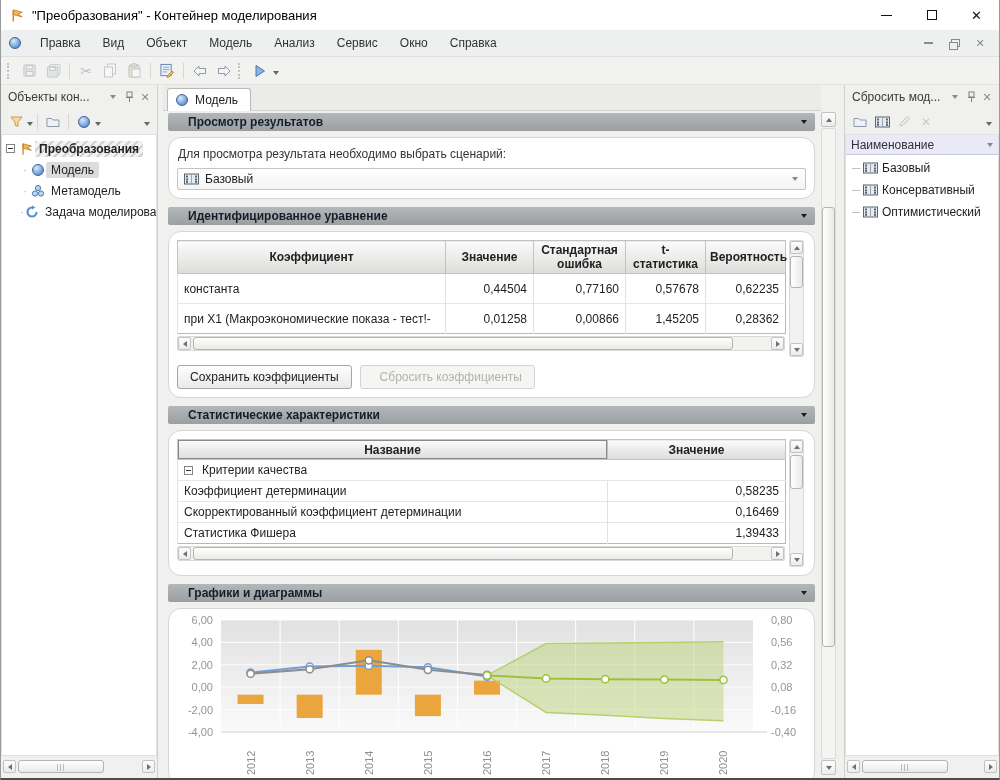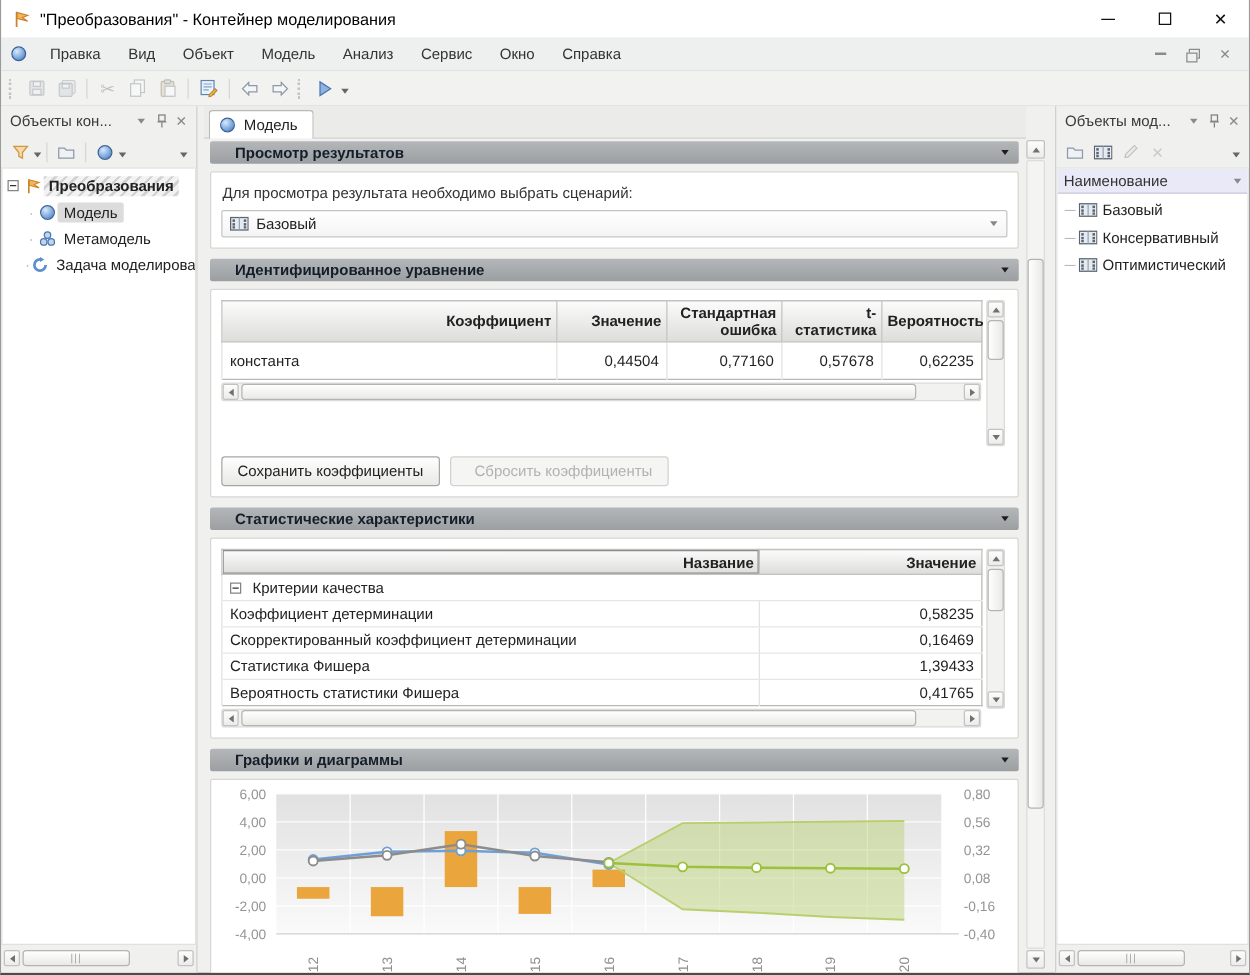--- a/index.html
+++ b/index.html
@@ -74,31 +74,31 @@
 
   
   .main { position:absolute; left:162px; width:658px; top:0; bottom:0; display:flex; flex-direction:column; }
   .tabstrip { height:26px; flex:none; display:flex; align-items:flex-end; padding-left:4px; background:#ebebe9; border-bottom:1px solid #d2d2d0; }
   .tab { height:23px; background:#fff; border:1px solid #b9b9b7; border-bottom:none; border-radius:3px 3px 0 0; display:flex; align-items:center; padding:0 12px 0 6px; gap:5px; position:relative; top:1px; }
   .content { flex:1; overflow:hidden; padding:2px 6px 0 5px; }
 
   .sec-header { height:18px; background:linear-gradient(#b4b7b9,#9b9fa1); border-radius:2px; display:flex; align-items:center; padding:0 8px; margin-bottom:6px; }
   .sec-header .t { flex:1; font-weight:bold; color:#141e2a;margin-left:12px; }
   .sec-header .tri { border-top-color:#1c1c1c; }
-  .card { background:#fff; border:1px solid #d6d6d4; border-radius:2px; padding:8px; margin-bottom:8px; }
+  .card { background:#fff; border:1px solid #d6d6d4; border-radius:13px; padding:8px; margin-bottom:8px; }
 
   .hint { color:#333; margin:1px 0 7px 1px; }
   .combo { height:22px; border:1px solid #c4c4c2; border-radius:2px; background:linear-gradient(#ffffff,#f4f4f4); display:flex; align-items:center; padding:0 7px 0 5px; gap:6px; }
   .combo .t { flex:1; }
 
   .eq-box { height:20px; border:1px solid #8e8e8c; background:#fff; display:flex; align-items:center; padding:0 6px; font-weight:bold; color:#101820; margin-bottom:4px; }
 
   table { border-collapse:collapse; table-layout:fixed; }
   .grid { border:1px solid #b8b8b6; }
-  .grid th { background:linear-gradient(#fbfbfb,#dcdcda); border:1px solid #c2c2c0; font-weight:bold; text-align:right; padding:2px 4px; color:#222;margin-top:34px; }
+  .grid th { background:linear-gradient(#fbfbfb,#dcdcda); border:1px solid #c2c2c0; font-weight:bold; text-align:center; padding:2px 4px; color:#222;margin-top:34px; }
   .grid td { border-left:1px solid #e2e2e0; border-top:1px solid #e6e6e4; padding:3px 6px; white-space:nowrap; overflow:hidden; }
   .grid td.num { text-align:right; }
   .eq-table { width:608px; }
   .eq-table th { height:30px; }
   .eq-table td { height:30px; }
   .stats-table { width:608px;padding-left:21px; }
   .stats-table th { height:20px; }
   .stats-table td { height:21px; }
   th.sorted { box-shadow:inset 0 0 0 1px #8a8a8a; }
   .grp { display:flex; align-items:center; gap:5px; }
@@ -381,20 +381,27 @@
                   <th>Стандартная ошибка</th>
                   <th>t-статистика</th>
                   <th>Вероятность</th>
                 </tr>
                 <tr>
                   <td>константа</td>
                   <td class="num">0,44504</td>
                   <td class="num">0,77160</td>
                   <td class="num">0,57678</td>
                   <td class="num">0,62235</td>
+                </tr>
+                <tr>
+                  <td>при X1 (Макроэкономические показа - тест!-</td>
+                  <td class="num">0,01258</td>
+                  <td class="num">0,00866</td>
+                  <td class="num">1,45205</td>
+                  <td class="num">0,28362</td>
                 </tr>
               </tbody>
                 </table>
               <div class="hscroll" style="width:608px;">
                 <span class="sb-btn">
                     <span class="tri-left"></span>
                   </span>
                 <span class="track">
                     <span class="hthumb" style="left:1px; width:540px;"></span>
                   </span>
@@ -450,24 +457,20 @@
                   <td class="indent">Коэффициент детерминации</td>
                       <td class="num">0,58235</td>
                 </tr>
                 <tr>
                   <td class="indent">Скорректированный коэффициент детерминации</td>
                       <td class="num">0,16469</td>
                 </tr>
                 <tr>
                   <td class="indent">Статистика Фишера</td>
                       <td class="num">1,39433</td>
-                </tr>
-                <tr>
-                  <td class="indent">Вероятность статистики Фишера</td>
-                      <td class="num">0,41765</td>
                 </tr>
               </tbody>
                 </table>
               <div class="hscroll" style="width:608px;">
                 <span class="sb-btn">
                     <span class="tri-left"></span>
                   </span>
                 <span class="track">
                     <span class="hthumb" style="left:1px; width:540px;"></span>
                   </span>
@@ -579,21 +582,21 @@
       <span class="track">
           <span class="vthumb" style="top:78px; height:440px; width:13px;"></span>
         </span>
       <span class="sb-btn" style="width:15px; height:15px;">
           <span class="tri-d"></span>
         </span>
     </div>
 
     <div class="side-panel right-panel">
       <div class="sp-header">
-        <span class="t">Объекты мод...</span>
+        <span class="t">Сбросить мод...</span>
         <span class="sp-hicon">
             <span class="tri-down" style="border-top-color:#8a8a8a;"></span>
           </span>
         <span class="sp-hicon">
           <svg width="9" height="12" viewBox="0 0 9 12">
               <rect x="2" y="1" width="5" height="5" fill="none" stroke="#808080"></rect>
               <line x1="1" y1="6.5" x2="8" y2="6.5" stroke="#808080"></line>
               <line x1="4.5" y1="7" x2="4.5" y2="11" stroke="#808080"></line>
             </svg>
         </span>

